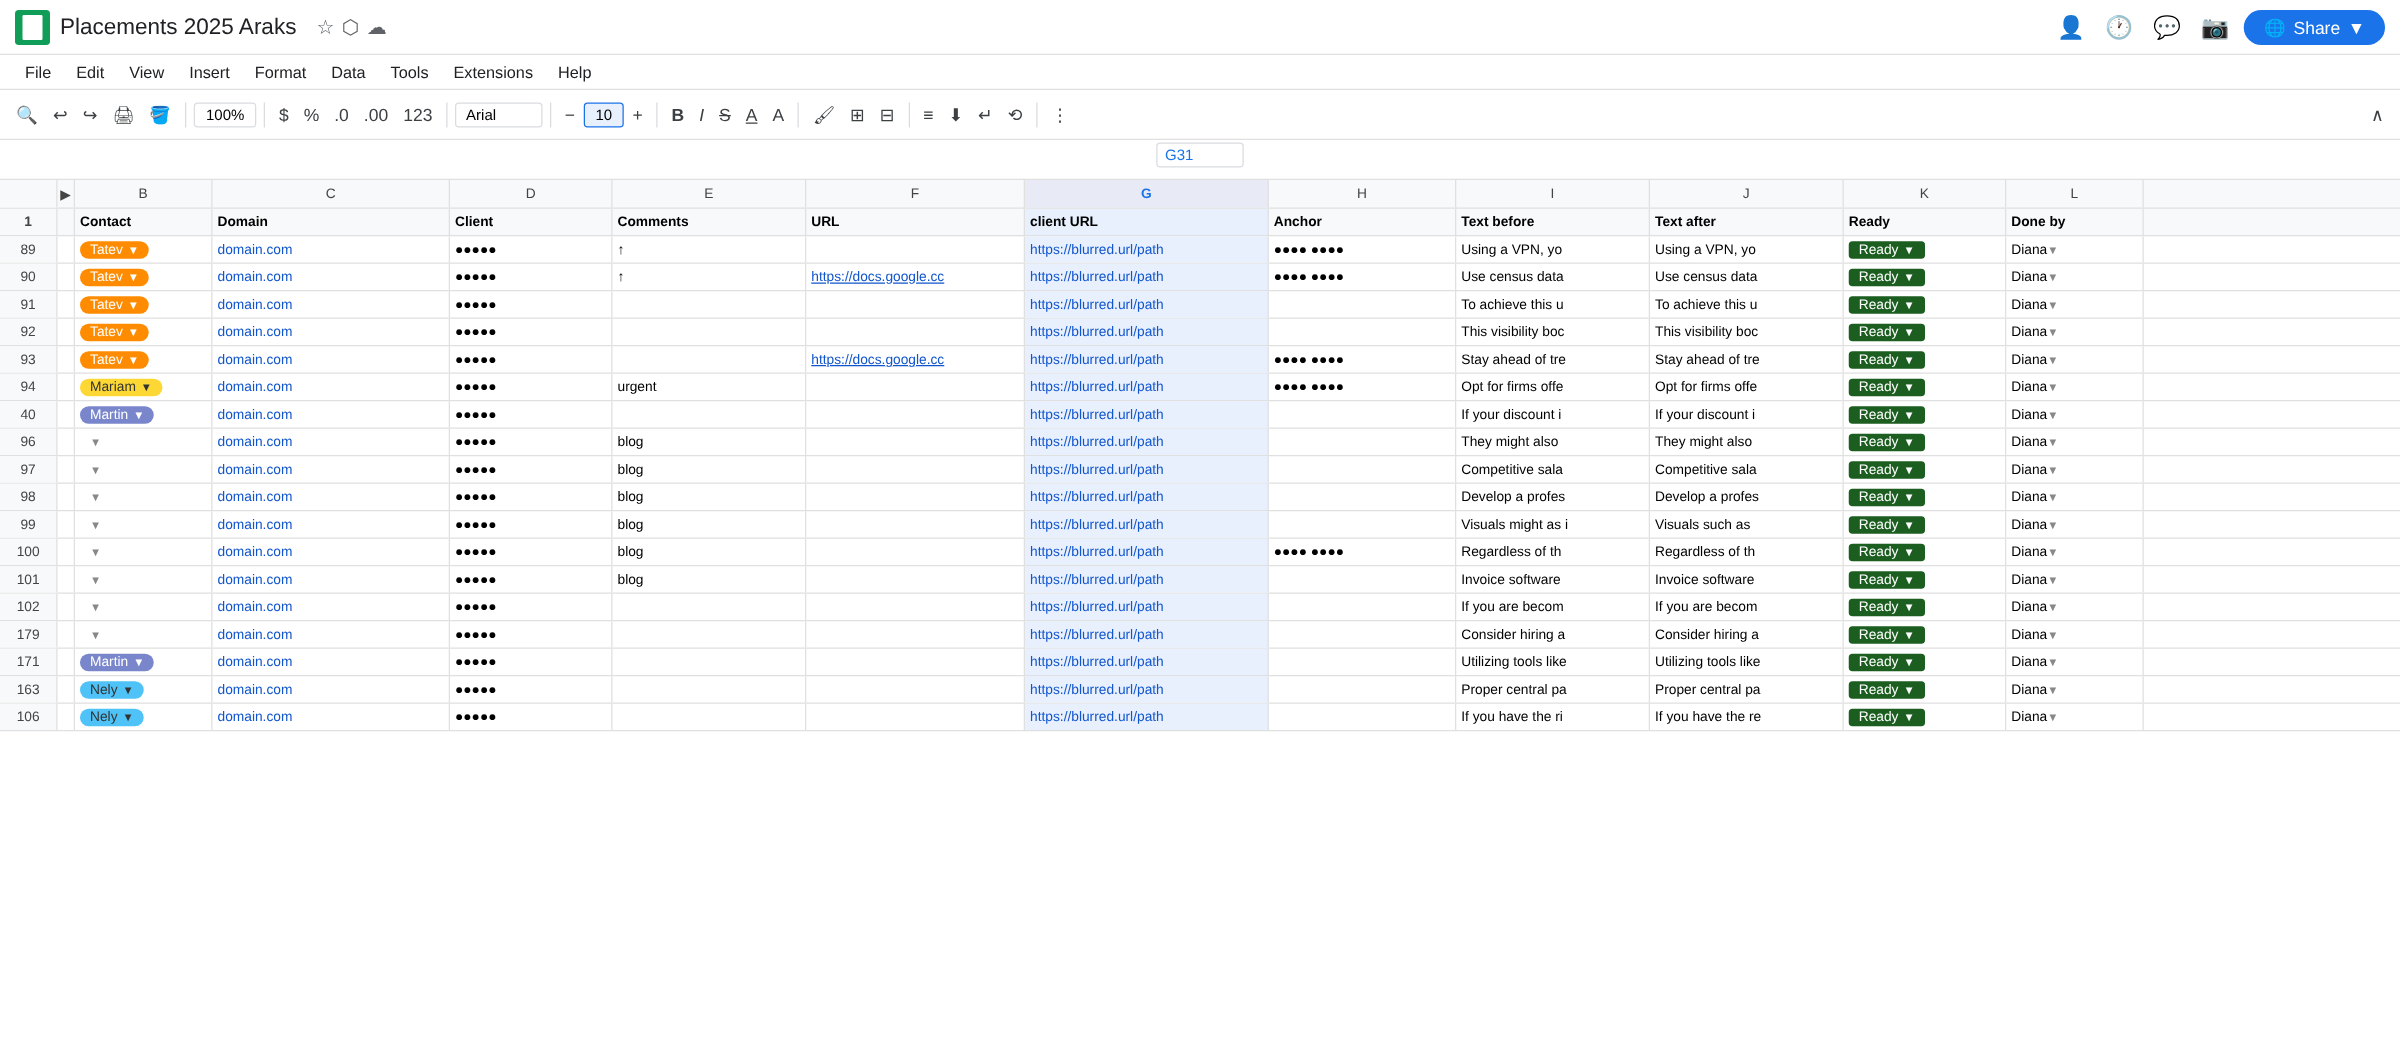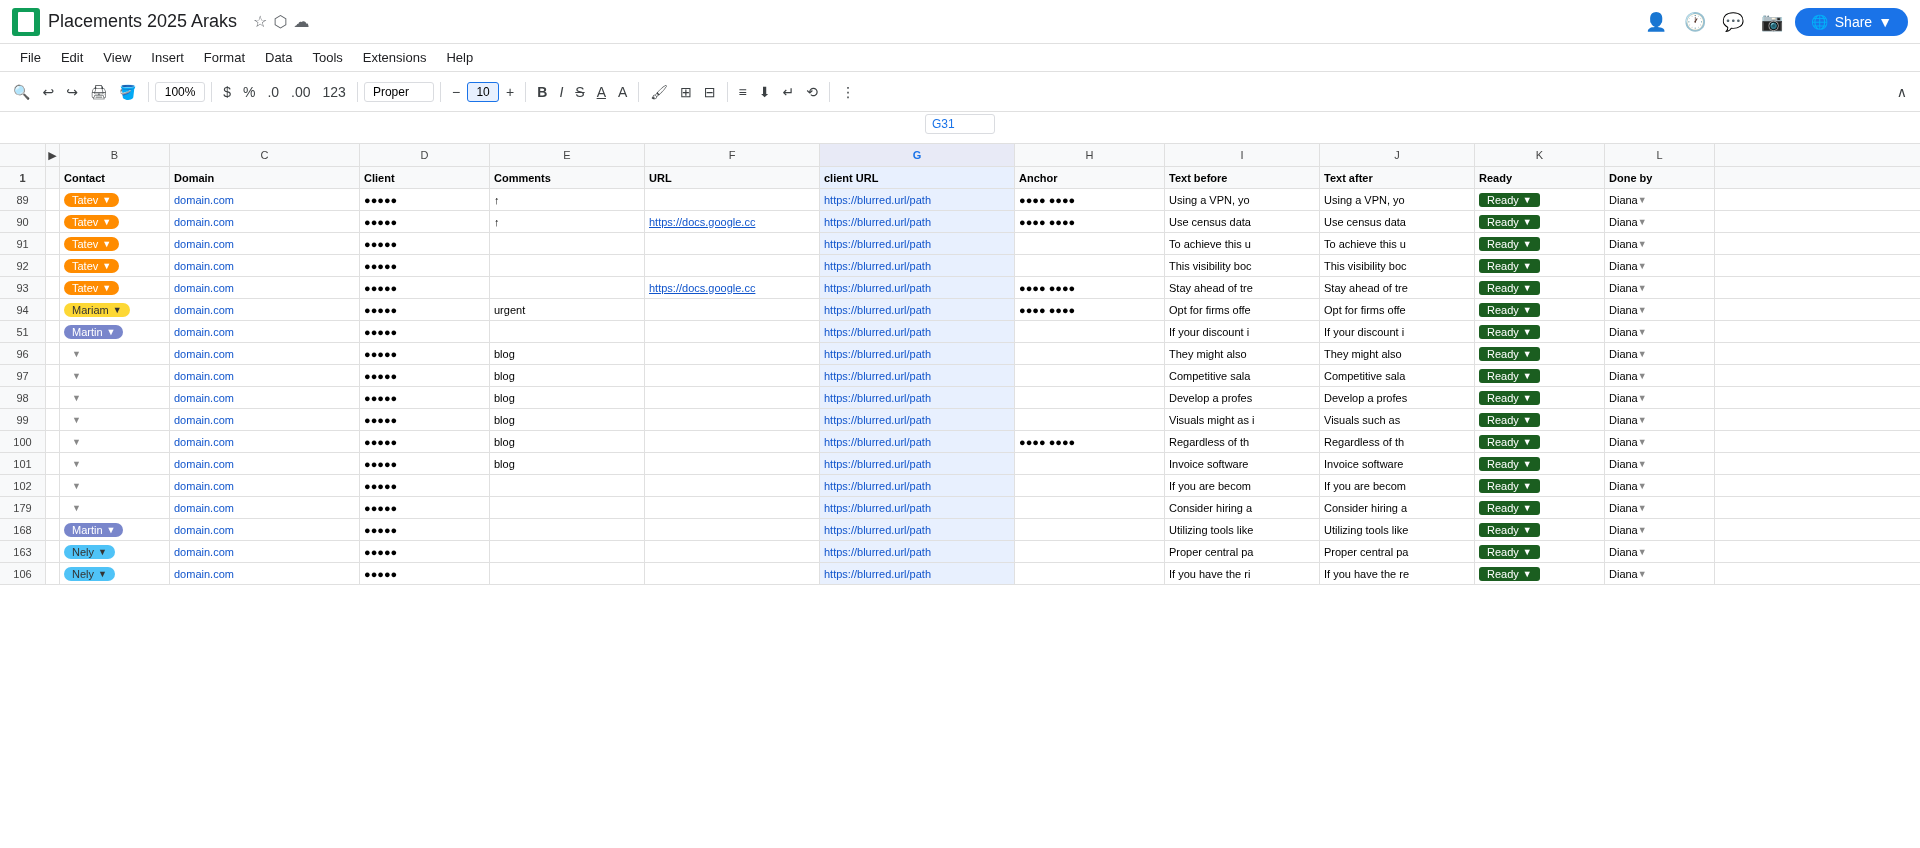--- a/index.html
+++ b/index.html
@@ -157,21 +157,21 @@
   <button class="tb-btn">🪣</button>
   <div class="tb-separator"></div>
   <div class="zoom-box">100%</div>
   <div class="tb-separator"></div>
   <button class="tb-btn">$</button>
   <button class="tb-btn">%</button>
   <button class="tb-btn">.0</button>
   <button class="tb-btn">.00</button>
   <button class="tb-btn">123</button>
   <div class="tb-separator"></div>
-  <div class="font-box">Proper</div>
+  <div class="font-box">Arial</div>
   <div class="tb-separator"></div>
   <button class="tb-btn">−</button>
   <div class="font-size-box">10</div>
   <button class="tb-btn">+</button>
   <div class="tb-separator"></div>
   <button class="tb-btn">
       <strong>B</strong>
     </button>
   <button class="tb-btn">
       <em>I</em>
@@ -382,21 +382,21 @@
           <div class="cell" style="width:155px;min-width:155px;">Opt for firms offe</div>
           <div class="cell" style="width:130px;min-width:130px;">
             <div class="ready-badge">Ready <span class="dropdown-arrow">▼</span></div>
           </div>
           <div class="cell" style="width:110px;min-width:110px;">
             <span>Diana</span> 
             <span style="font-size:9px;color:#888;">▼</span>
           </div>
         </div>
         <div class="data-row">
-          <div class="row-num">51</div>
+          <div class="row-num">40</div>
           <div class="cell" style="width:14px;min-width:14px;"></div>
           <div class="cell" style="width:110px;min-width:110px;">
             <span class="badge badge-martin">Martin <span class="dropdown-arrow">▼</span></span>
           </div>
           <div class="cell" style="width:190px;min-width:190px;color:#1155cc;">domain.com</div>
           <div class="cell" style="width:130px;min-width:130px;">●●●●●</div>
           <div class="cell" style="width:155px;min-width:155px;"></div>
           <div class="cell" style="width:175px;min-width:175px;"></div>
           <div class="cell highlight-col" style="width:195px;min-width:195px;">
             <span style="color:#1155cc;">https://blurred.url/path</span>
@@ -614,21 +614,21 @@
           <div class="cell" style="width:155px;min-width:155px;">Consider hiring a</div>
           <div class="cell" style="width:130px;min-width:130px;">
             <div class="ready-badge">Ready <span class="dropdown-arrow">▼</span></div>
           </div>
           <div class="cell" style="width:110px;min-width:110px;">
             <span>Diana</span> 
             <span style="font-size:9px;color:#888;">▼</span>
           </div>
         </div>
         <div class="data-row">
-          <div class="row-num">168</div>
+          <div class="row-num">171</div>
           <div class="cell" style="width:14px;min-width:14px;"></div>
           <div class="cell" style="width:110px;min-width:110px;">
             <span class="badge badge-martin">Martin <span class="dropdown-arrow">▼</span></span>
           </div>
           <div class="cell" style="width:190px;min-width:190px;color:#1155cc;">domain.com</div>
           <div class="cell" style="width:130px;min-width:130px;">●●●●●</div>
           <div class="cell" style="width:155px;min-width:155px;"></div>
           <div class="cell" style="width:175px;min-width:175px;"></div>
           <div class="cell highlight-col" style="width:195px;min-width:195px;">
             <span style="color:#1155cc;">https://blurred.url/path</span>

